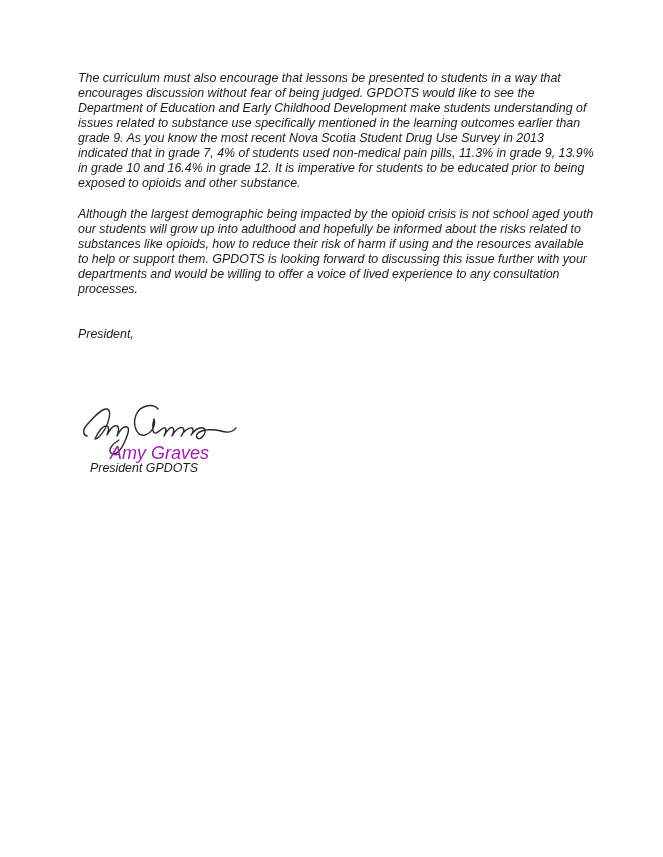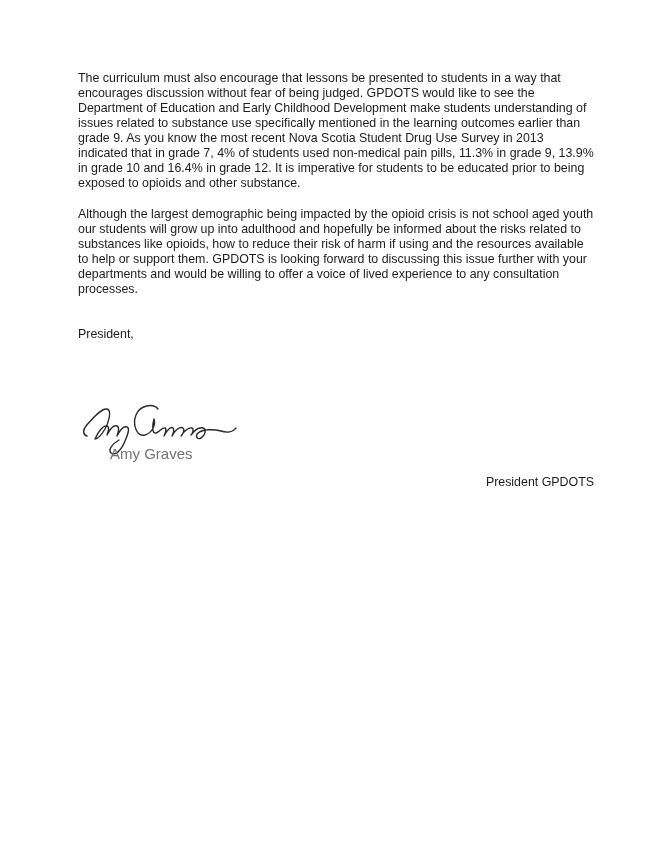--- a/index.html
+++ b/index.html
@@ -8,20 +8,21 @@
     background: #ffffff;
   }
   .page {
     position: relative;
     width: 663px;
     height: 857px;
     background: #ffffff;
     font-family: "Liberation Sans", sans-serif;
     color: #1c1c1c;
     overflow: hidden;
+    font-style: italic;
   }
   .content {
     position: absolute;
     left: 78px;
     top: 71px;
     width: 516px;
   }
   p.body-par {
     margin: 0 0 16px 0;
     font-size: 12.4px;
@@ -48,31 +49,29 @@
   .sig-stroke {
     fill: none;
     stroke: #2a2a2a;
     stroke-width: 1.4;
     stroke-linecap: round;
     stroke-linejoin: round;
   }
   .signer-name {
     margin-top: -2px;
     margin-left: 32px;
-    font-size: 15px;
+    font-size: 18px;
     line-height: 15px;
-    color: #737373;
+    color: #a21caf;
   }
   .signer-title {
-    margin-top: 14px;
     margin-left: 12px;
     font-size: 12.4px;
     line-height: 15px;
     color: #1c1c1c;
-    text-align: right;
   }
 </style>
 </head>
 <body>
 
 <div class="page">
   <div class="content">
 
     <p class="body-par">The curriculum must also encourage that lessons be presented to students in a way that encourages discussion without fear of being judged. GPDOTS would like to see the Department of Education and Early Childhood Development make students understanding of issues related to substance use specifically mentioned in the learning outcomes earlier than grade 9. As you know the most recent Nova Scotia Student Drug Use Survey in 2013 indicated that in grade 7, 4% of students used non-medical pain pills, 11.3% in grade 9, 13.9% in grade 10 and 16.4% in grade 12. It is imperative for students to be educated prior to being exposed to opioids and other substance.</p>
 

